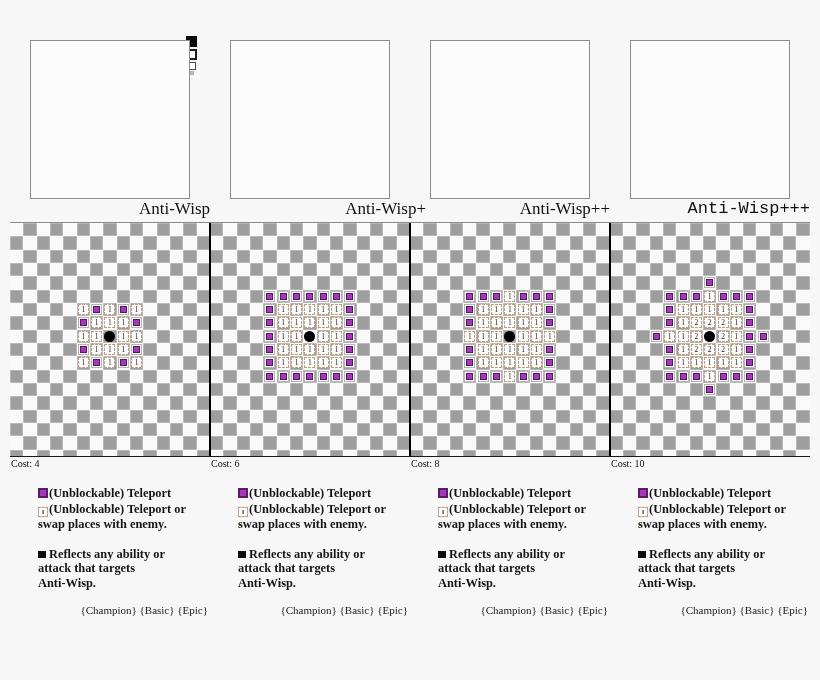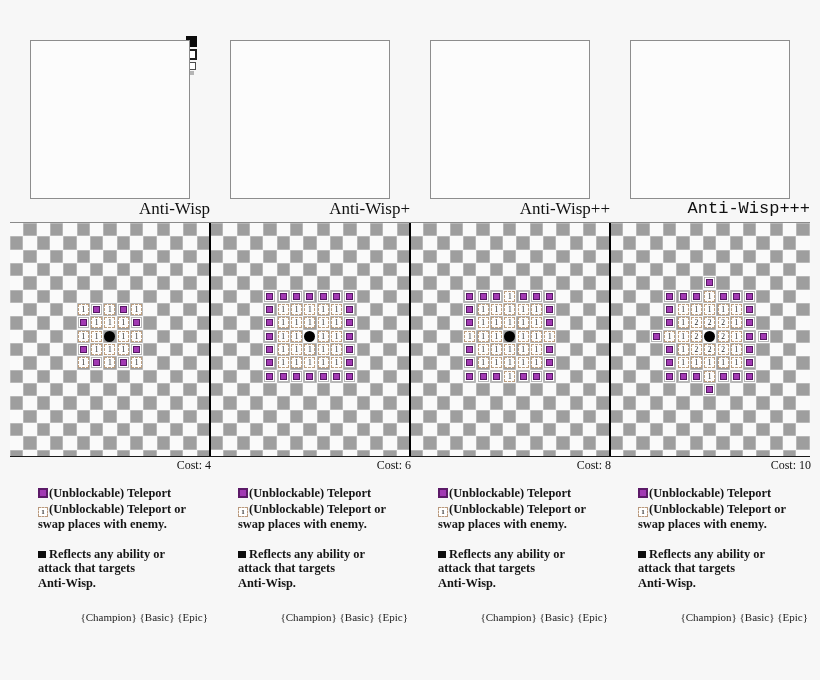--- a/index.html
+++ b/index.html
@@ -32,33 +32,33 @@
   .divider{position:absolute;top:0;width:2px;height:233px;background:#000;z-index:6;}
 
   
   .mkp{width:11px;height:11px;background:#fff;border:1px solid #b6b6b6;box-sizing:border-box;
        display:flex;align-items:center;justify-content:center;z-index:2;}
   .mkp i{display:block;width:5px;height:5px;background:#a23ab3;border:1px solid #571764;}
   .mk1{width:11px;height:11px;background:#fdfdfd;border:1px dashed #bd9e7e;box-sizing:border-box;
        font-size:7.5px;line-height:9px;text-align:center;color:#222;z-index:2;}
   .mkc{width:11px;height:11px;border-radius:50%;background:#000;z-index:3;}
 
-  .cost{position:absolute;top:458px;width:200px;font-size:12px;color:#111;padding-left:1px;text-align:right;}
+  .cost{position:absolute;top:458px;width:200px;font-size:10px;color:#111;padding-left:1px;}
 
   
   .legend{position:absolute;top:486px;width:170px;font-size:12.4px;line-height:1.19;color:#151515;}
   .li{margin:0 0 1px 0;font-weight:bold;}
   .li.gap{margin-top:15px;}
   .lit{white-space:pre-line;}
   .lic{display:inline-block;vertical-align:-1px;margin-right:1px;box-sizing:border-box;}
   .lic.purple{width:10px;height:10px;background:#a23ab3;border:2px solid #5c1a68;}
   .lic.w1{width:10px;height:10px;background:#fff;border:1px dashed #b9987b;
           font-size:7px;line-height:8px;text-align:center;color:#333;}
   .lic.black{width:8px;height:7px;background:#0d0d0d;margin-right:3px;vertical-align:0px;}
-  .tags{text-align:right;font-size:11px;margin-top:20px;color:#222;}
+  .tags{text-align:right;font-size:11px;margin-top:13px;color:#222;}
 </style>
 </head>
 <body>
 
 <div id="stage">
 
   <span class="sq sq-black"></span>
   <span class="sq sq-white"></span>
   <span class="sq sq-small"></span>
   <span class="sq sq-tiny"></span>
@@ -1662,21 +1662,21 @@
     <div class="legend" style="left: 38px;">
       <div class="li"><span class="lic purple"></span><span class="lit">(Unblockable) Teleport</span></div>
       <div class="li"><span class="lic w1">1</span><span class="lit">(Unblockable) Teleport or
 swap places with enemy.</span></div>
       <div class="li gap"><span class="lic black"></span><span class="lit">Reflects any ability or
 attack that targets
 Anti-Wisp.</span></div>
       <div class="tags">{Champion} {Basic} {Epic}</div>
     </div>
     <div class="pbox" style="left: 230px;"></div>
-    <div class="ptitle" style="left: 210px;">Anti-Wisp+</div>
+    <div class="ptitle" style="left: 226px;">Anti-Wisp+</div>
     <div class="cost" style="left: 210px;">Cost: 6</div>
     <div class="legend" style="left: 238px;">
       <div class="li"><span class="lic purple"></span><span class="lit">(Unblockable) Teleport</span></div>
       <div class="li"><span class="lic w1">1</span><span class="lit">(Unblockable) Teleport or
 swap places with enemy.</span></div>
       <div class="li gap"><span class="lic black"></span><span class="lit">Reflects any ability or
 attack that targets
 Anti-Wisp.</span></div>
       <div class="tags">{Champion} {Basic} {Epic}</div>
     </div>

